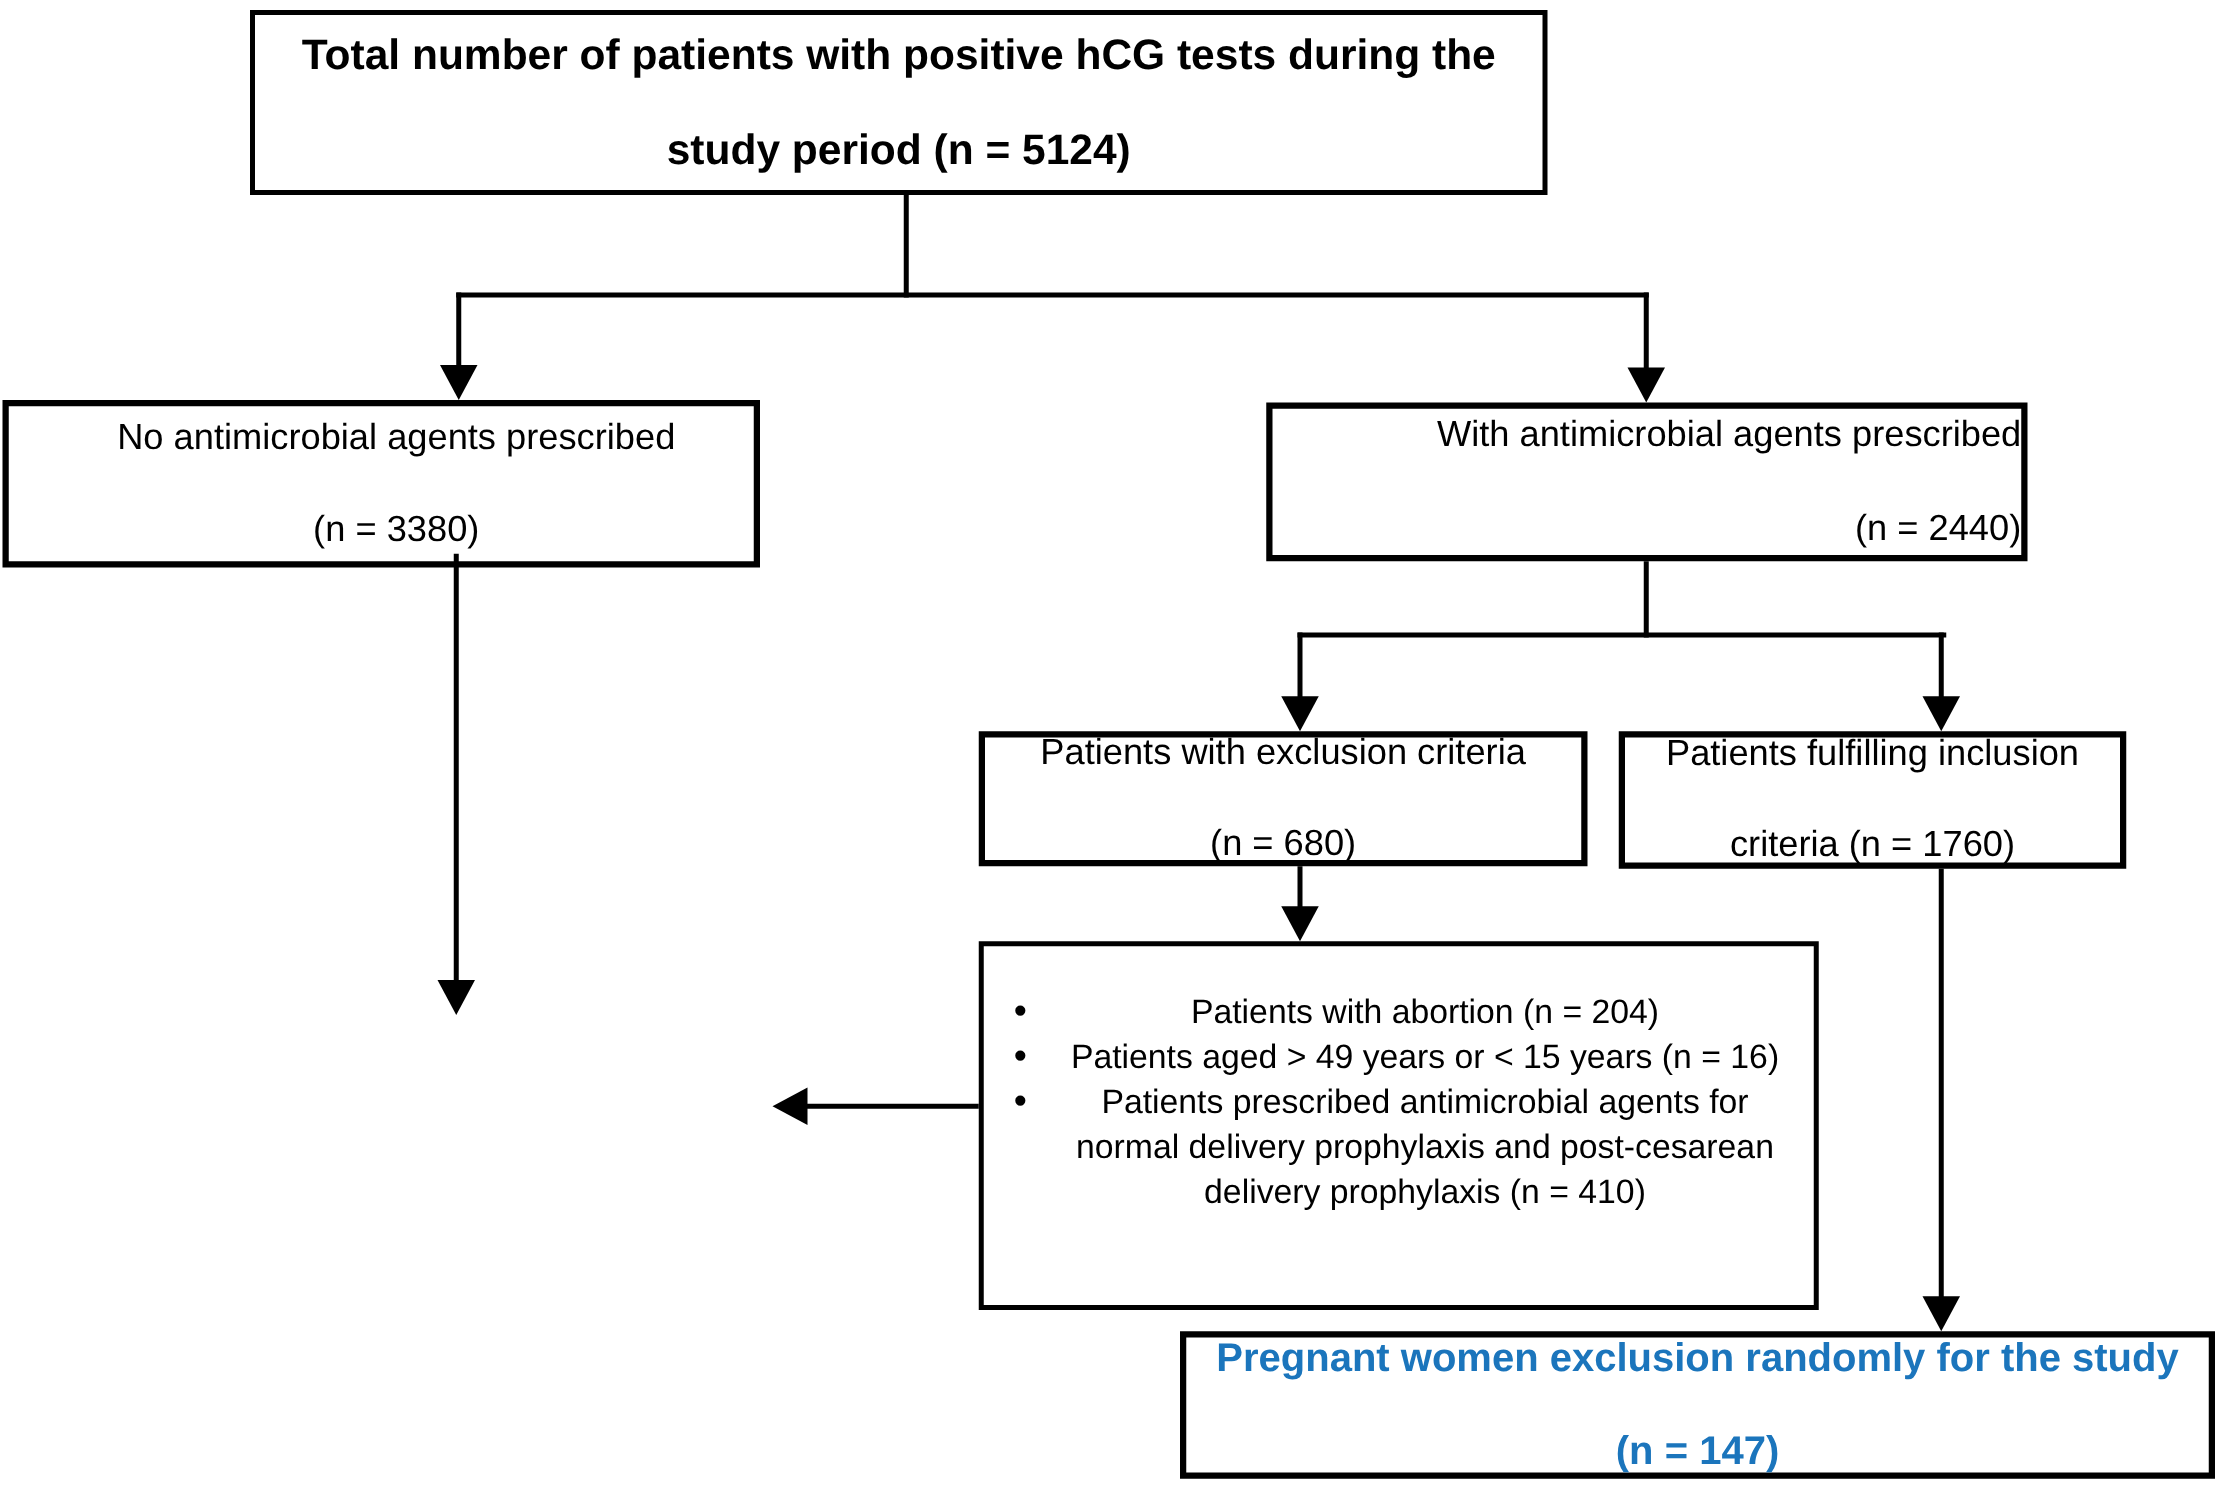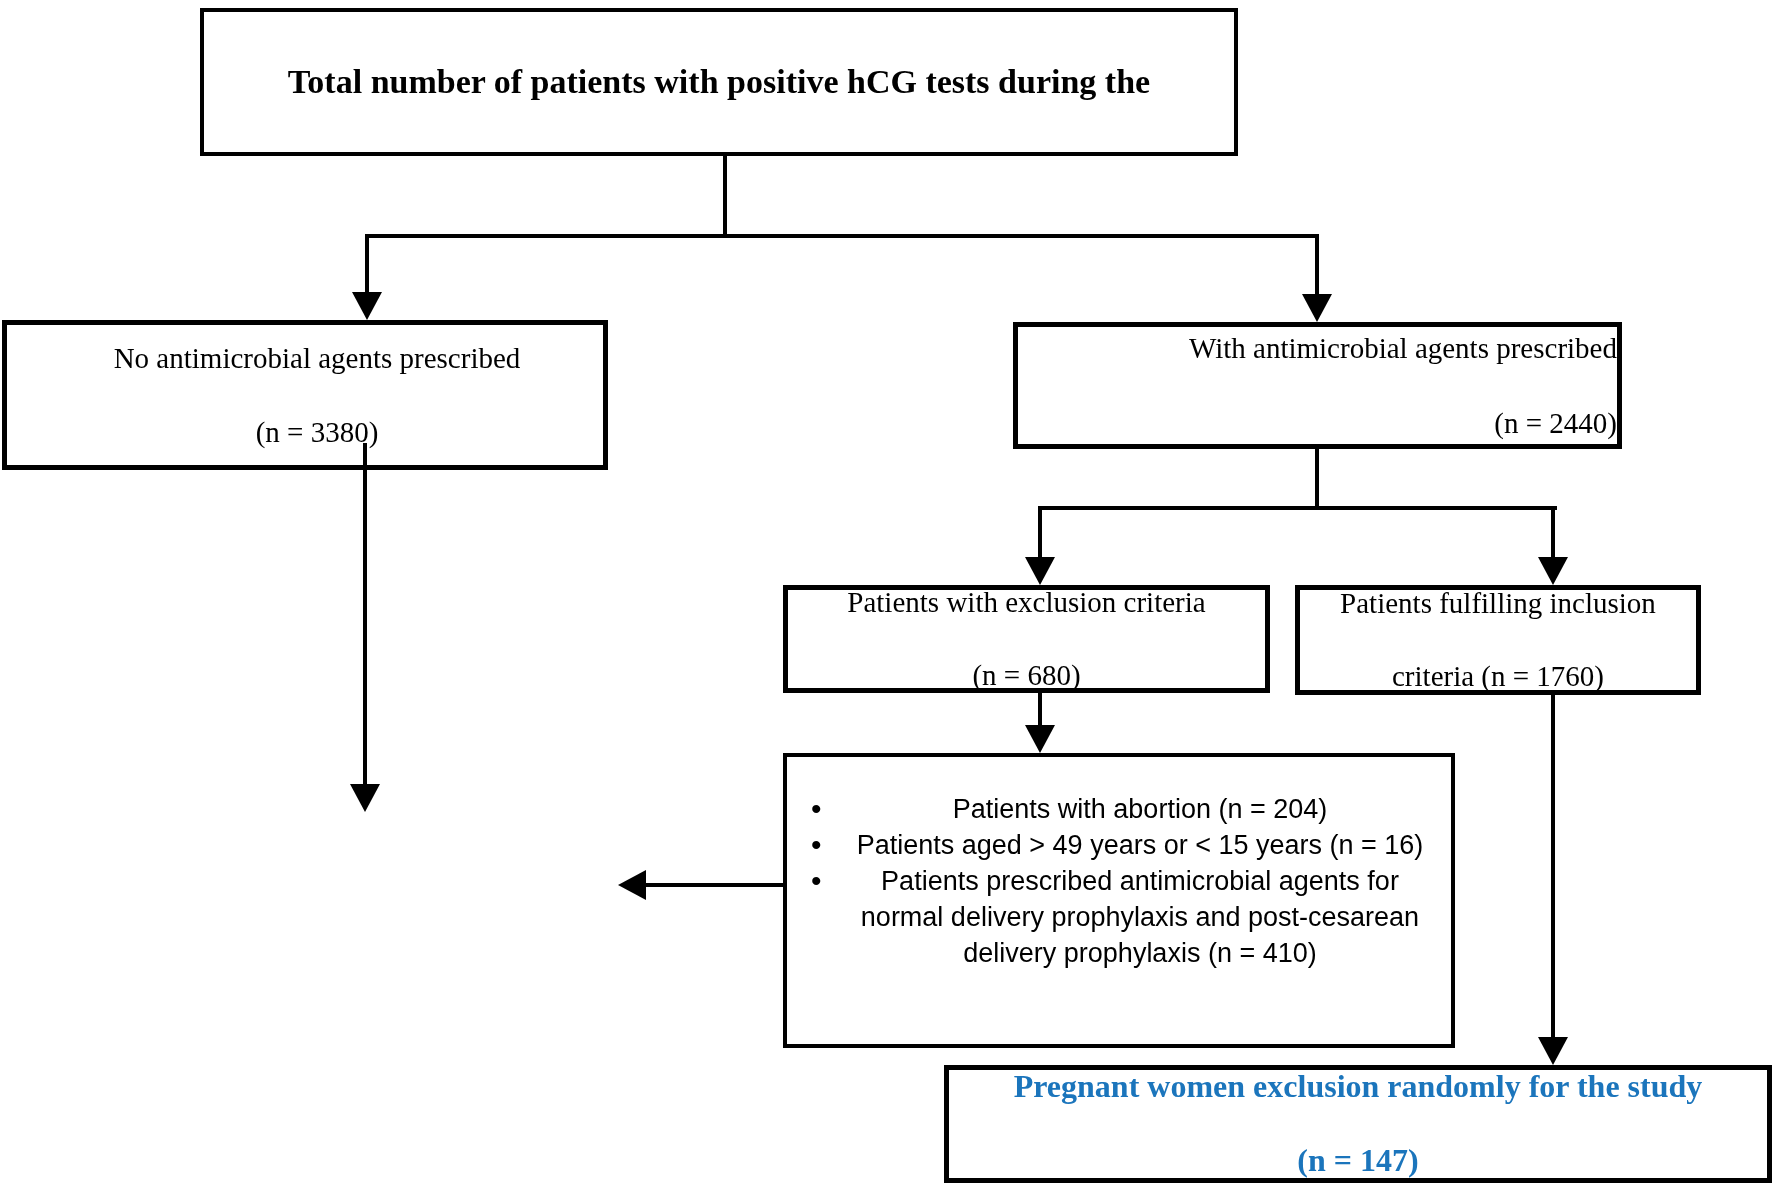--- a/index.html
+++ b/index.html
@@ -22,29 +22,29 @@
     box-sizing: border-box;
     background: var(--c-background);
     border: 5px solid var(--c-line);
     display: flex;
     flex-direction: column;
     align-items: center;
     justify-content: center;
     text-align: center;
     color: var(--c-text);
   }
-  .serif { font-family: Liberation Serif, serif; gap: 32px; }
+  .serif { font-family: Liberation Sans, sans-serif; gap: 32px; }
   .sans  { font-family: "Liberation Sans", "DejaVu Sans", sans-serif; }
 
   #box-total {
     left: 200px; top: 8px; width: 1038px; height: 148px;
     border-width: 4px;
     font-size: 34px; font-weight: bold; line-height: 1.3;
   }
-  #box-no-anti   { left: 2px;    top: 320px; width: 606px; height: 150px; font-size: 29px; line-height: 1.45; padding-left: 24px; }
+  #box-no-anti   { left: 2px;    top: 320px; width: 606px; height: 134px; font-size: 29px; line-height: 1.45; padding-left: 24px; }
   #box-with-anti { left: 1013px; top: 322px; width: 609px; height: 127px; font-size: 29px; line-height: 1.45; align-items: flex-end; }
   #box-exclusion { left: 783px;  top: 585px; width: 487px; height: 108px; font-size: 29px; line-height: 1.4; }
   #box-inclusion { left: 1295px; top: 585px; width: 406px; height: 110px; font-size: 29px; line-height: 1.4; justify-content: center; }
   #box-excluded  {
     left: 2px; top: 812px; width: 616px; height: 120px;
     font-size: 38px; font-weight: bold; color: var(--c-excluded);
   }
   #box-reasons {
     left: 783px; top: 753px; width: 672px; height: 295px;
     border-width: 4px;
@@ -100,20 +100,21 @@
   #c-vincl2  { left: 1551px; top: 695px; width: 4px;   height: 344px; }
   #a-incl2   { left: 1538px; top: 1037px; }
 </style>
 </head>
 <body>
 
 <div class="canvas">
 
   <div class="box serif" id="box-total">
     <div>Total number of patients with positive hCG tests during the</div>
+    <div>study period (n = 5124)</div>
   </div>
 
   <div class="box serif" id="box-no-anti">
     <div>No antimicrobial agents prescribed</div>
     <div>(n = 3380)</div>
   </div>
 
   <div class="box serif" id="box-with-anti">
     <div>With antimicrobial agents prescribed</div>
     <div>(n = 2440)</div>

